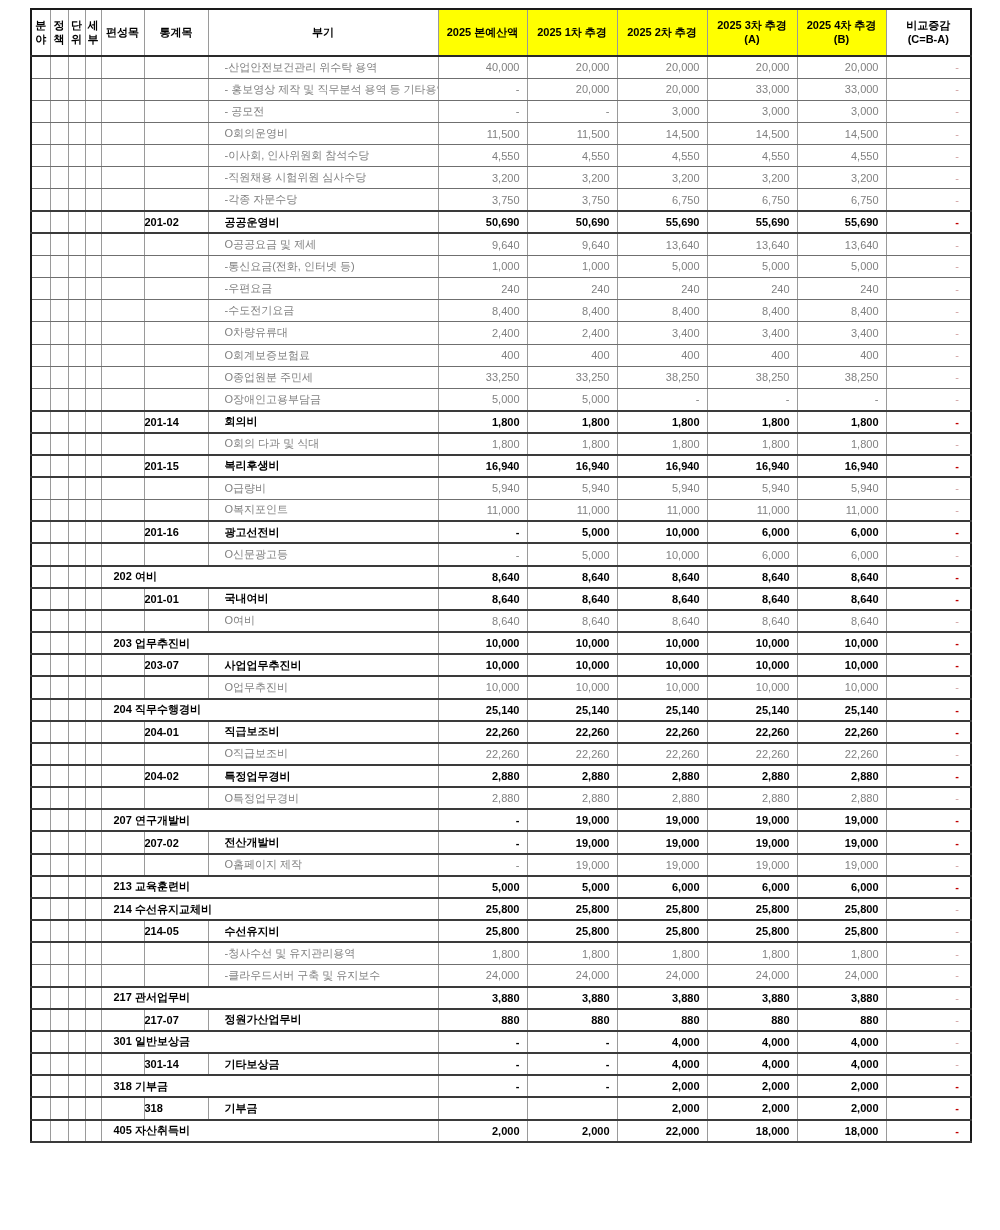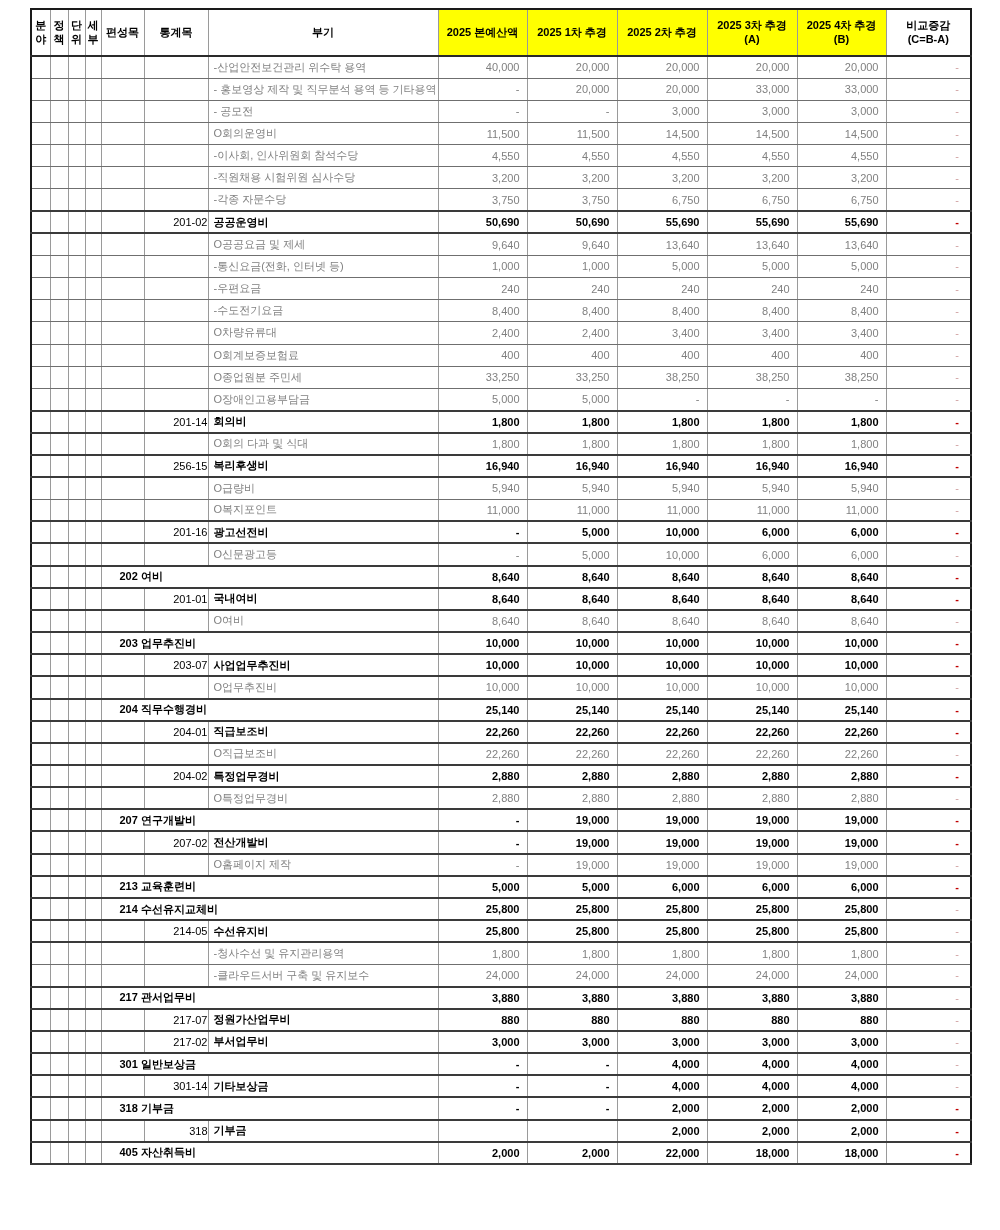--- a/index.html
+++ b/index.html
@@ -23,23 +23,23 @@
     border-bottom:2px solid #2a2a2a;
     line-height:1.25;word-break:break-all;white-space:normal;
     padding:1px;
   }
   th.yl{background:#ffff00;}
   .hsub{font-weight:bold;}
   tbody tr{height:22.17px;}
   tbody td{vertical-align:middle;}
   tr.heavy td{border-top:2px solid #3a3a3a;border-bottom:2px solid #3a3a3a;}
   td.nar,td.py{background:#ffffff;}
-  td.bugi{padding-left:5px;text-align:left;}
-  td.glabel{padding-left:18px;text-align:left;font-weight:bold;color:#000;}
-  td.code{text-align:right;font-weight:normal;color:#000;}
+  td.bugi{padding-left:16px;text-align:left;}
+  td.glabel{padding-left:12px;text-align:left;font-weight:bold;color:#000;}
+  td.code{text-align:left;font-weight:bold;color:#000;}
   td.amt{text-align:right;padding-right:7px;}
   td.diff{text-align:right;padding-right:11px;}
   .gray{color:#808080;font-weight:normal;}
   .b{color:#000;font-weight:bold;}
   .d-light{color:#cf9f9f;font-weight:normal;}
   .d-bold{color:#c00000;font-weight:bold;}
 </style>
 </head>
 <body>
 
@@ -365,21 +365,21 @@
           <td class="amt gray">1,800</td>
           <td class="amt gray">1,800</td>
           <td class="diff d-light">-</td>
         </tr>
         <tr class="stat heavy">
           <td class="nar"></td>
           <td class="nar"></td>
           <td class="nar"></td>
           <td class="nar"></td>
           <td class="py"></td>
-          <td class="code">256-15</td>
+          <td class="code">201-15</td>
           <td class="bugi b">복리후생비</td>
           <td class="amt b">16,940</td>
           <td class="amt b">16,940</td>
           <td class="amt b">16,940</td>
           <td class="amt b">16,940</td>
           <td class="amt b">16,940</td>
           <td class="diff d-bold">-</td>
         </tr>
         <tr class="sub">
           <td class="nar"></td>
@@ -735,35 +735,20 @@
           <td class="py"></td>
           <td class="code">217-07</td>
           <td class="bugi b">정원가산업무비</td>
           <td class="amt b">880</td>
           <td class="amt b">880</td>
           <td class="amt b">880</td>
           <td class="amt b">880</td>
           <td class="amt b">880</td>
           <td class="diff d-light">-</td>
         </tr>
-        <tr class="stat heavy">
-          <td class="nar"></td>
-          <td class="nar"></td>
-          <td class="nar"></td>
-          <td class="nar"></td>
-          <td class="py"></td>
-          <td class="code">217-02</td>
-          <td class="bugi b">부서업무비</td>
-          <td class="amt b">3,000</td>
-          <td class="amt b">3,000</td>
-          <td class="amt b">3,000</td>
-          <td class="amt b">3,000</td>
-          <td class="amt b">3,000</td>
-          <td class="diff d-light">-</td>
-        </tr>
         <tr class="group heavy">
           <td class="nar"></td>
           <td class="nar"></td>
           <td class="nar"></td>
           <td class="nar"></td>
           <td class="glabel" colspan="3">301 일반보상금</td>
           <td class="amt b">-</td>
           <td class="amt b">-</td>
           <td class="amt b">4,000</td>
           <td class="amt b">4,000</td>

